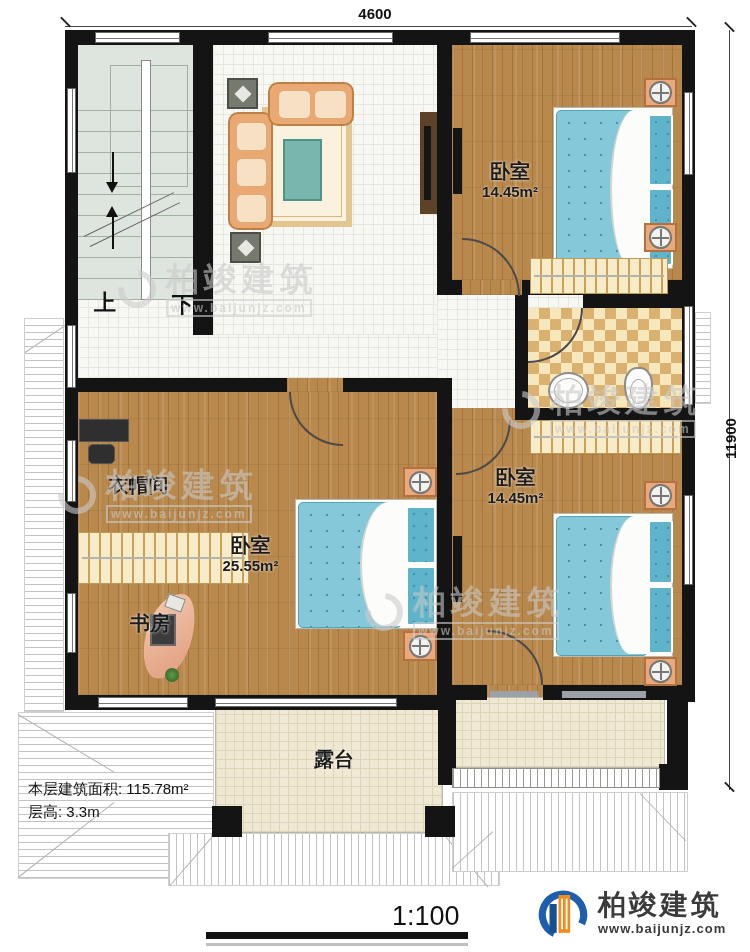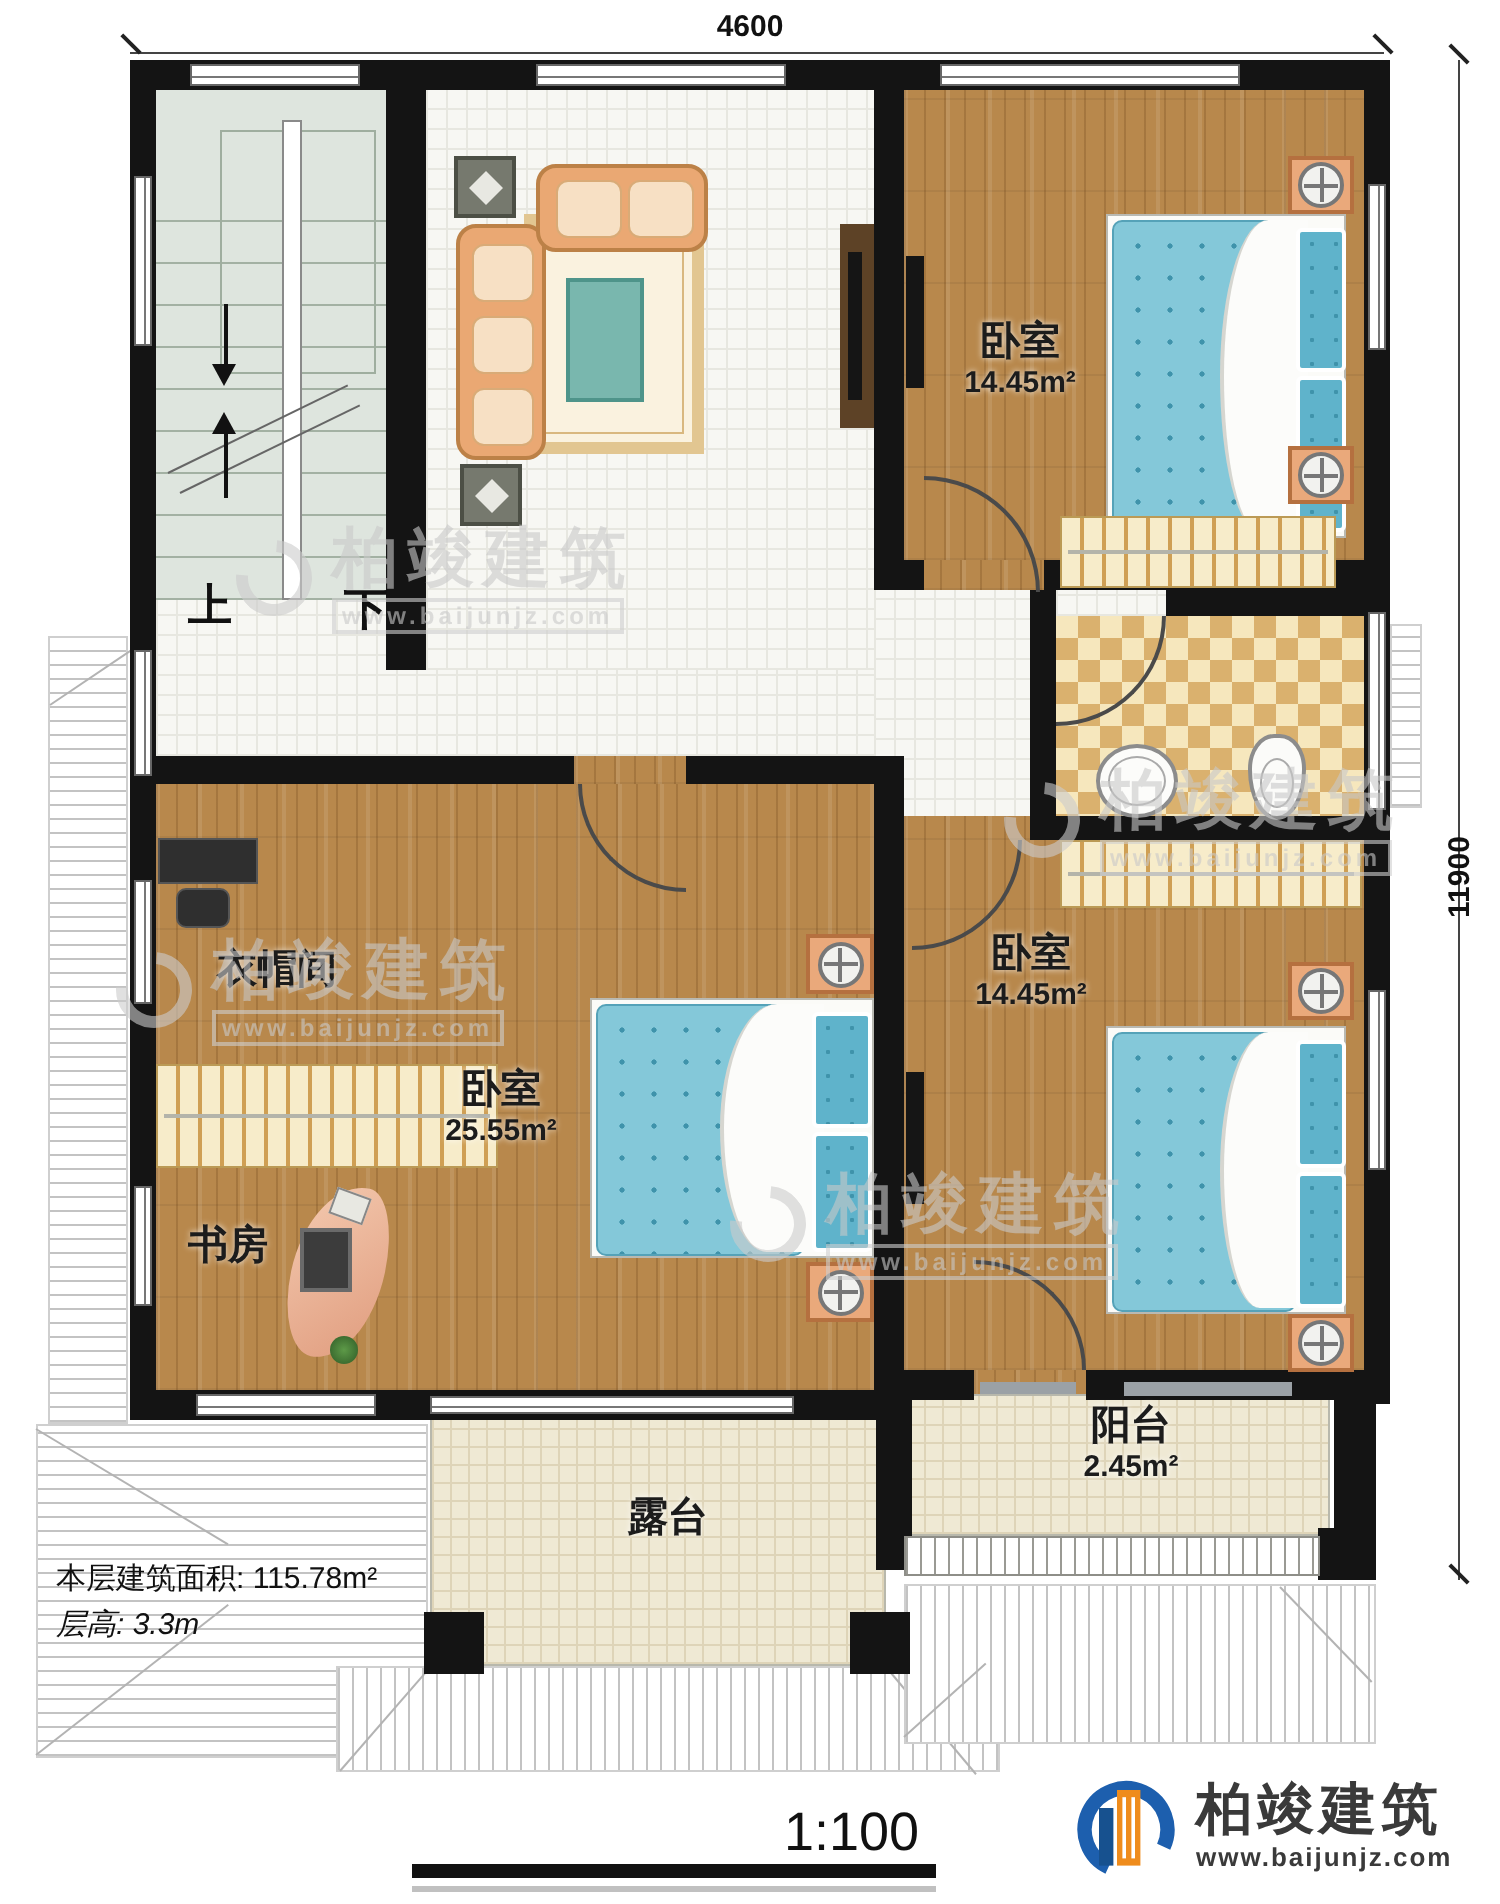--- a/index.html
+++ b/index.html
@@ -260,30 +260,26 @@
     <div class="rname">卧室</div>
     <div class="rarea">14.45m²</div>
   </div>
   <div class="rlabel" style="left:86px;top:474px;width:105px;">
     <div class="rname">衣帽间</div>
   </div>
   <div class="rlabel" style="left:193px;top:534px;width:115px;">
     <div class="rname">卧室</div>
     <div class="rarea">25.55m²</div>
   </div>
-  <div class="rlabel" style="left:81px;top:612px;width:66px;">
+  <div class="rlabel" style="left:104px;top:612px;width:66px;text-align:right;">
     <div class="rname">书房</div>
   </div>
   <div class="rlabel" style="left:458px;top:466px;width:115px;">
     <div class="rname">卧室</div>
     <div class="rarea">14.45m²</div>
-  </div>
-  <div class="rlabel" style="left:508px;top:702px;width:115px;">
-    <div class="rname">阳台</div>
-    <div class="rarea">2.45m²</div>
   </div>
   <div class="rlabel" style="left:295px;top:748px;width:78px;">
     <div class="rname">露台</div>
   </div>
 
   <div class="wm" style="left:118px;top:262px;">
     <span class="wm-mark"></span>
     <span class="wm-text">
       <b>柏竣建筑</b>
       <i>www.baijunjz.com</i>
@@ -314,21 +310,21 @@
   <div class="dimline-h" style="left:65px;top:26px;width:627px;"></div>
   <div class="tick" style="left:59px;top:21px;"></div>
   <div class="tick" style="left:685px;top:21px;"></div>
   <div class="dimtext" style="left:340px;top:5px;width:70px;">4600</div>
   <div class="dimline-v" style="left:729px;top:30px;height:760px;"></div>
   <div class="tick" style="left:723px;top:26px;"></div>
   <div class="tick" style="left:723px;top:786px;"></div>
   <div class="dimtext" style="left:694px;top:430px;width:72px;transform:rotate(-90deg);">11900</div>
 
   <div class="info-line" style="left:28px;top:780px;">本层建筑面积: 115.78m²</div>
-  <div class="info-line" style="left:28px;top:803px;font-style:italic;">层高: 3.3m</div>
+  <div class="info-line" style="left:28px;top:803px;">层高: 3.3m</div>
 
   <div class="title-scale" style="left:392px;top:901px;">1:100</div>
   <div class="abs" style="left:206px;top:932px;width:262px;height:7px;background:#111;"></div>
   <div class="abs" style="left:206px;top:943px;width:262px;height:3px;background:#c0c0c0;"></div>
 
   <div class="brand" style="left:536px;top:886px;">
     <svg width="54" height="54" viewBox="0 0 60 60">
       <circle cx="30" cy="32" r="23" fill="none" stroke="#1d5fae" stroke-width="8" stroke-dasharray="108 37" transform="rotate(115 30 32)"></circle>
       <rect x="15" y="20" width="8" height="32" fill="#17518f"></rect>
       <rect x="25" y="10" width="13" height="42" fill="#ef8c1c"></rect>

